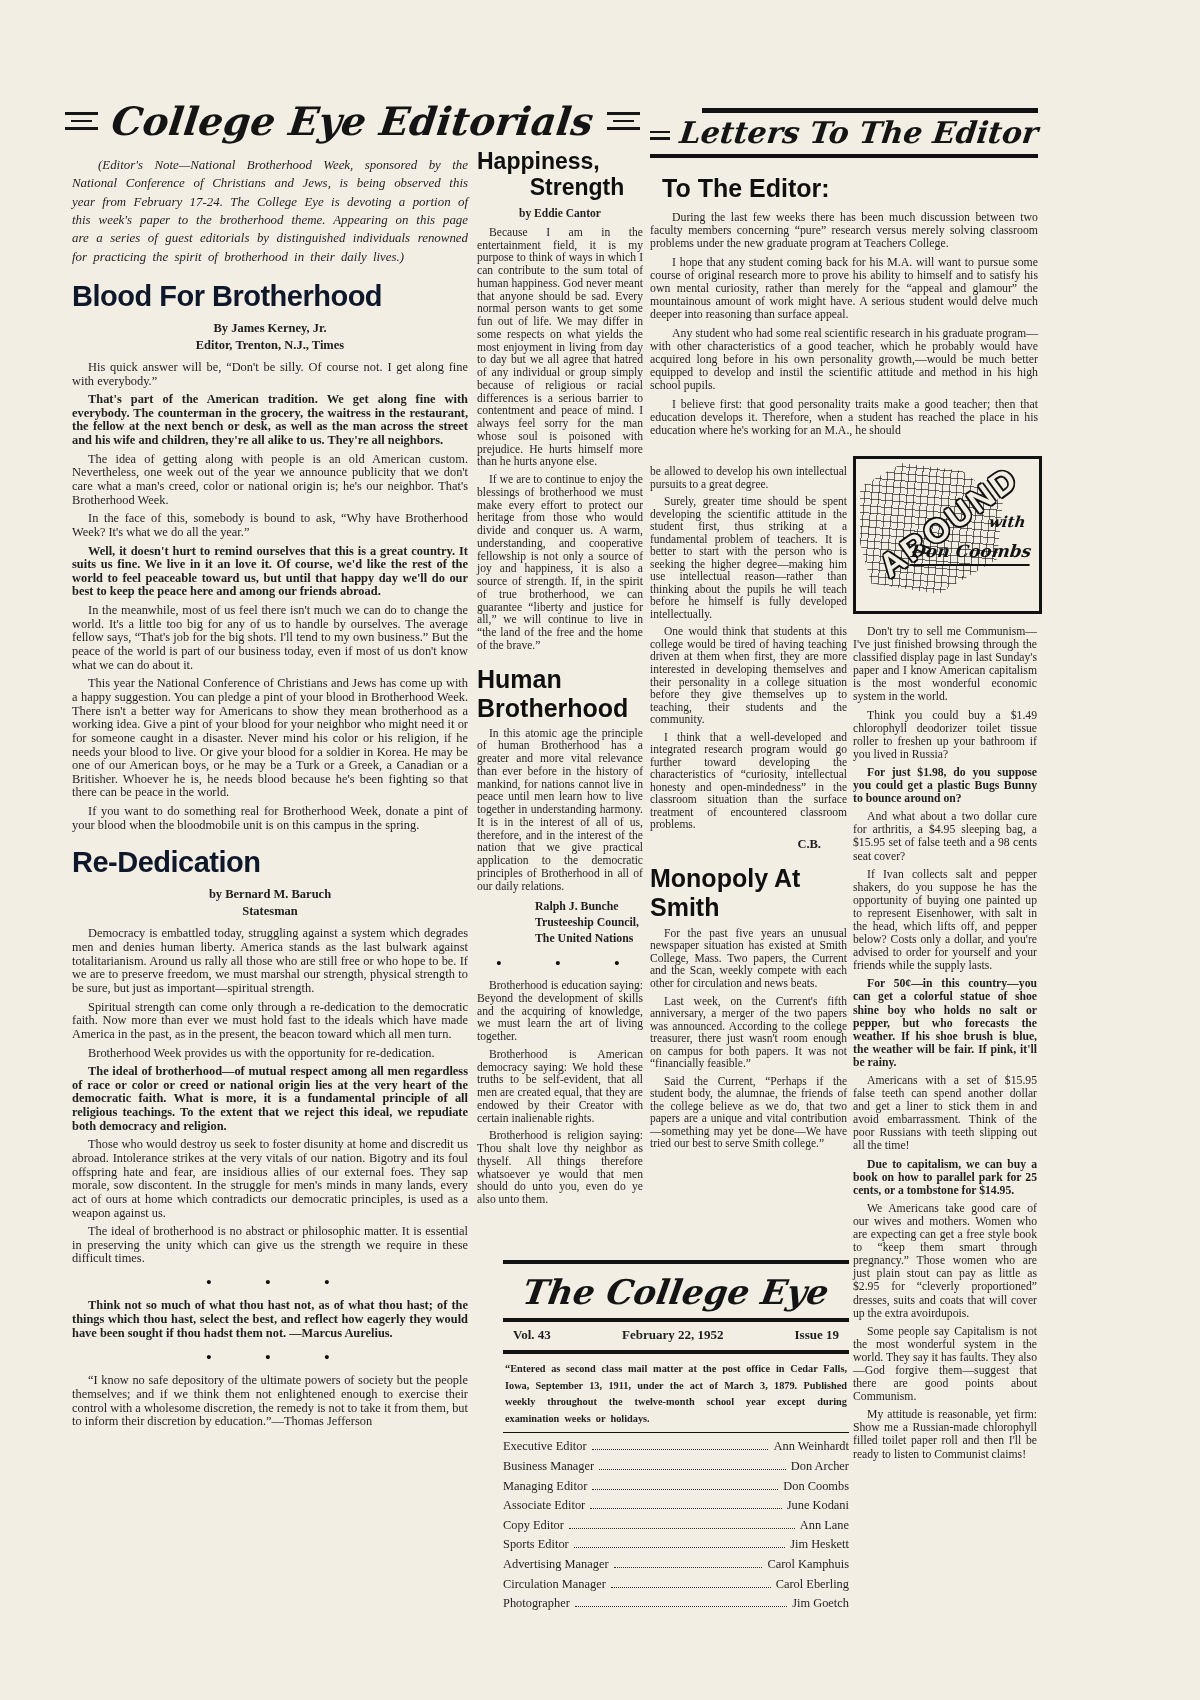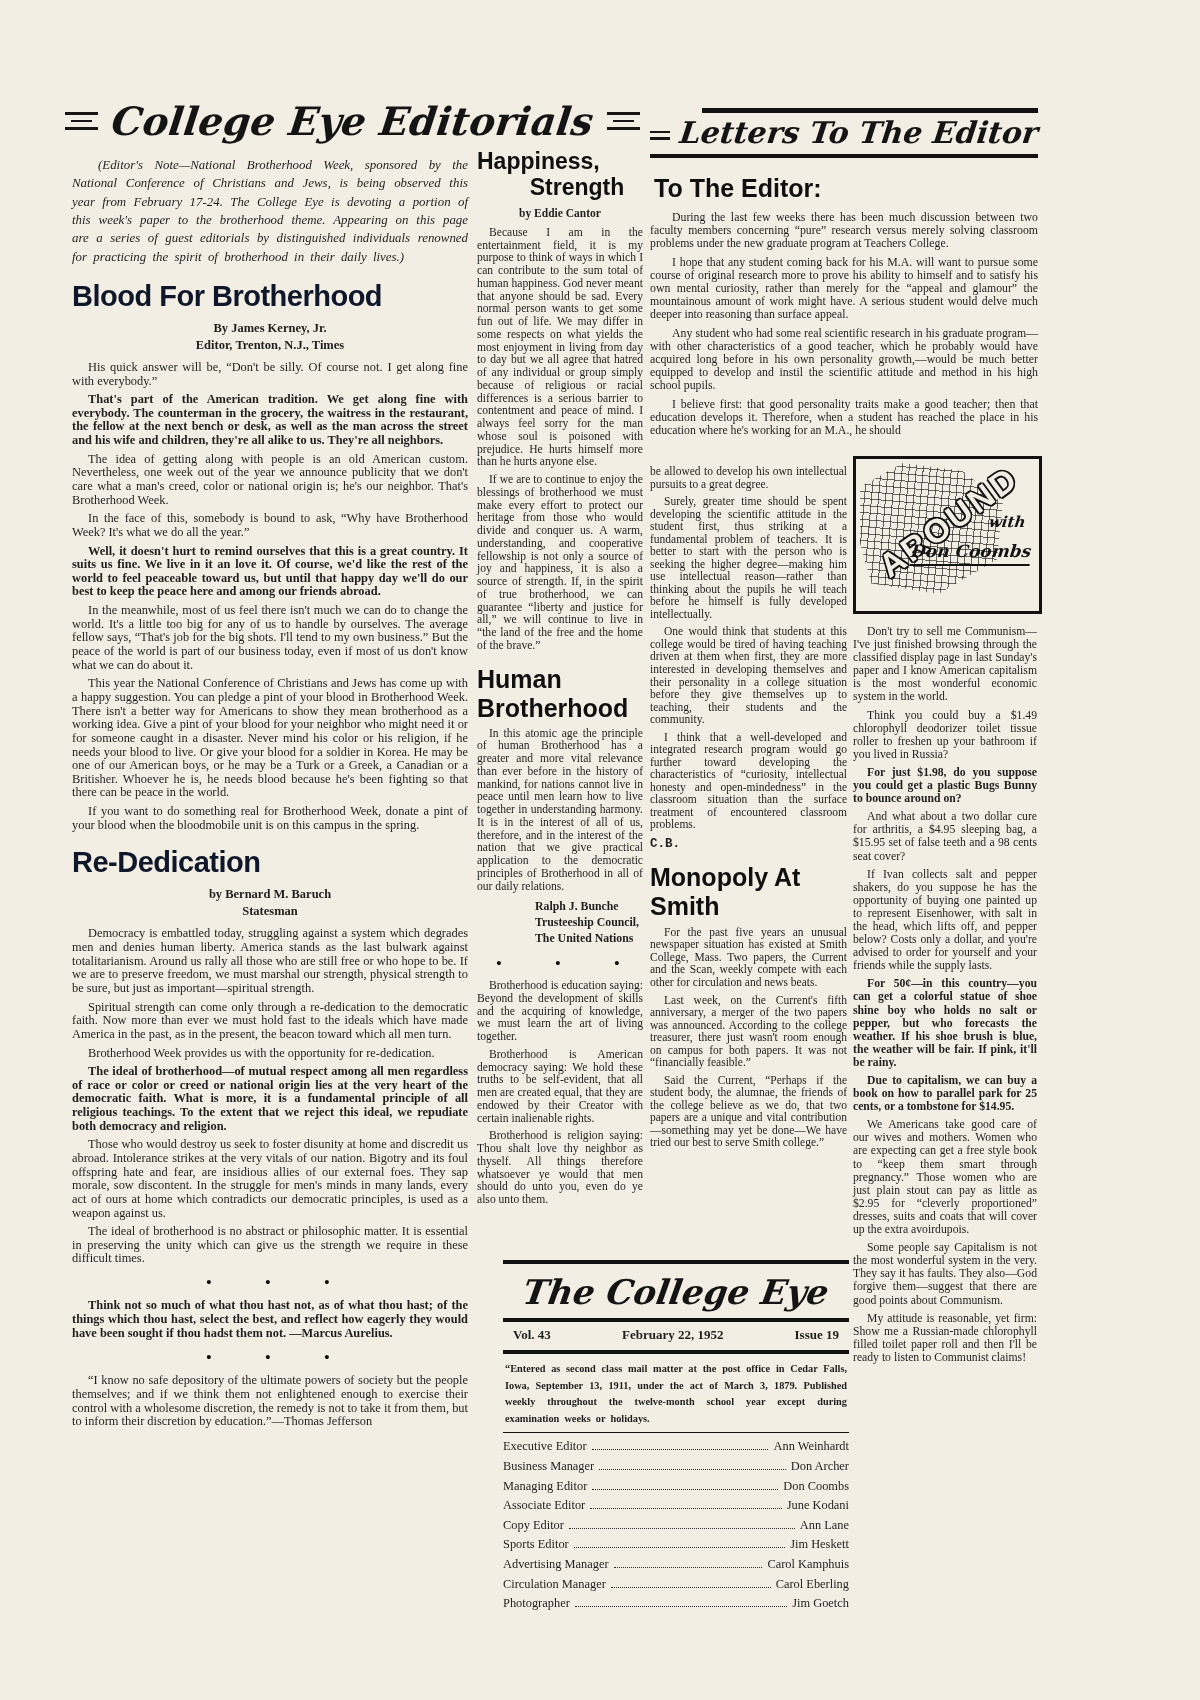--- a/index.html
+++ b/index.html
@@ -10,21 +10,21 @@
   }
   
   .script{
     font-family:"DejaVu Serif","Liberation Serif",serif;
     font-style:italic;font-weight:700;transform:skewX(-7deg);
     white-space:nowrap;color:#141414;
   }
   .headline-xl{font-family:"Liberation Sans","DejaVu Sans",sans-serif;font-weight:900;
     font-size:29px;letter-spacing:-.5px;margin:14px 0 4px;color:#0f172a;}
   .headline-lg{font-family:"Liberation Sans","DejaVu Sans",sans-serif;font-weight:900;
-    font-size:25px;margin:2px 4px 8px;color:#101010;}
+    font-size:25px;margin:2px 12px 8px;color:#101010;}
   .headline-md{font-family:"Liberation Sans","DejaVu Sans",sans-serif;font-weight:900;
     font-size:23px;margin:0;color:#101010;line-height:1.15;}
   .headline-sm{font-family:"Liberation Sans","DejaVu Sans",sans-serif;font-weight:900;
     font-size:25px;margin:12px 0 5px;color:#101010;}
   .byline{font-weight:700;text-align:center;font-size:12.5px;margin:8px 0 1px;}
   .byline2{font-weight:700;text-align:center;font-size:12.5px;margin:2px 0 8px;}
   .sep{ text-align:center;font-weight:700;font-size:15px;letter-spacing:4px;word-spacing:42px;
     margin:8px 0;color:#111;}
   .paras p{margin:5px 0;text-align:justify;text-indent:16px;}
   .paras p.b{font-weight:700;}
@@ -56,21 +56,21 @@
   .hr-row{display:flex;align-items:flex-end;gap:10px;padding:2px 0 4px;}
   .mini-stack{width:44px;display:flex;flex-direction:column;gap:4px;margin-bottom:10px;}
   .mini-stack i{display:block;height:2.4px;background:#161616;}
   .hdr-right .script{font-size:30px;flex:1;text-align:center;}
   
   .letters-wide{position:absolute;left:650px;top:172px;width:388px;}
   .letters-wide .paras p{font-size:11.8px;line-height:1.12;text-indent:22px;}
   .letters-narrow{position:absolute;left:650px;top:460px;width:197px;}
   .letters-narrow .paras p{font-size:11.5px;line-height:1.09;text-indent:14px;}
   .letters-narrow .paras:first-of-type p:first-child{text-indent:0;}
-  .sig{font-weight:700;font-size:12.5px;text-align:left;padding-right:26px;margin:6px 0 2px;font-family:Liberation Mono, monospace;}
+  .sig{font-weight:700;font-size:12.5px;text-align:right;padding-right:26px;margin:6px 0 2px;}
   
   .around-box{position:absolute;left:853px;top:456px;width:183px;height:152px;
     border:3.5px solid #121212;background:#f2eee3;overflow:hidden;}
   .hatch{position:absolute;left:4px;top:4px;width:78%;height:88%;
     background-image:
       repeating-linear-gradient(5deg,rgba(25,25,25,.65) 0 1px,transparent 1px 7px),
       repeating-linear-gradient(95deg,rgba(25,25,25,.65) 0 1px,transparent 1px 7px);
     clip-path:polygon(0 18%,30% 0,72% 6%,100% 30%,96% 72%,55% 98%,8% 90%,0 60%);}
   .around-word{position:absolute;left:8px;top:44px;width:170px;text-align:center;
     font-family:"Liberation Sans","DejaVu Sans",sans-serif;font-weight:900;font-size:33px;
@@ -223,23 +223,24 @@
   </aside>
 
   <section class="col-coombs">
     <div class="paras">
         <p>Don't try to sell me Communism—I've just finished browsing through the classified display page in last Sunday's paper and I know American capitalism is the most wonderful economic system in the world.</p>
         <p>Think you could buy a $1.49 chlorophyll deodorizer toilet tissue roller to freshen up your bathroom if you lived in Russia?</p>
         <p class="b">For just $1.98, do you suppose you could get a plastic Bugs Bunny to bounce around on?</p>
         <p>And what about a two dollar cure for arthritis, a $4.95 sleeping bag, a $15.95 set of false teeth and a 98 cents seat cover?</p>
         <p>If Ivan collects salt and pepper shakers, do you suppose he has the opportunity of buying one painted up to represent Eisenhower, with salt in the head, which lifts off, and pepper below? Costs only a dollar, and you're advised to order for yourself and your friends while the supply lasts.</p>
         <p class="b">For 50¢—in this country—you can get a colorful statue of shoe shine boy who holds no salt or pepper, but who forecasts the weather. If his shoe brush is blue, the weather will be fair. If pink, it'll be rainy.</p>
+        <p>Americans with a set of $15.95 false teeth can spend another dollar and get a liner to stick them in and avoid embarrassment. Think of the poor Russians with teeth slipping out all the time!</p>
         <p class="b">Due to capitalism, we can buy a book on how to parallel park for 25 cents, or a tombstone for $14.95.</p>
         <p>We Americans take good care of our wives and mothers. Women who are expecting can get a free style book to “keep them smart through pregnancy.” Those women who are just plain stout can pay as little as $2.95 for “cleverly proportioned” dresses, suits and coats that will cover up the extra avoirdupois.</p>
-        <p>Some people say Capitalism is not the most wonderful system in the very. They say it has faults. They also—God forgive them—suggest that there are good points about Communism.</p>
+        <p>Some people say Capitalism is not the most wonderful system in the world. They say it has faults. They also—God forgive them—suggest that there are good points about Communism.</p>
         <p>My attitude is reasonable, yet firm: Show me a Russian-made chlorophyll filled toilet paper roll and then I'll be ready to listen to Communist claims!</p>
       </div>
   </section>
 
   <section class="masthead">
     <div class="mh-rule thick"></div>
     <div class="mh-title script">The College Eye</div>
     <div class="mh-rule thick"></div>
     <div class="mh-row">
       <span>Vol. 43</span>

